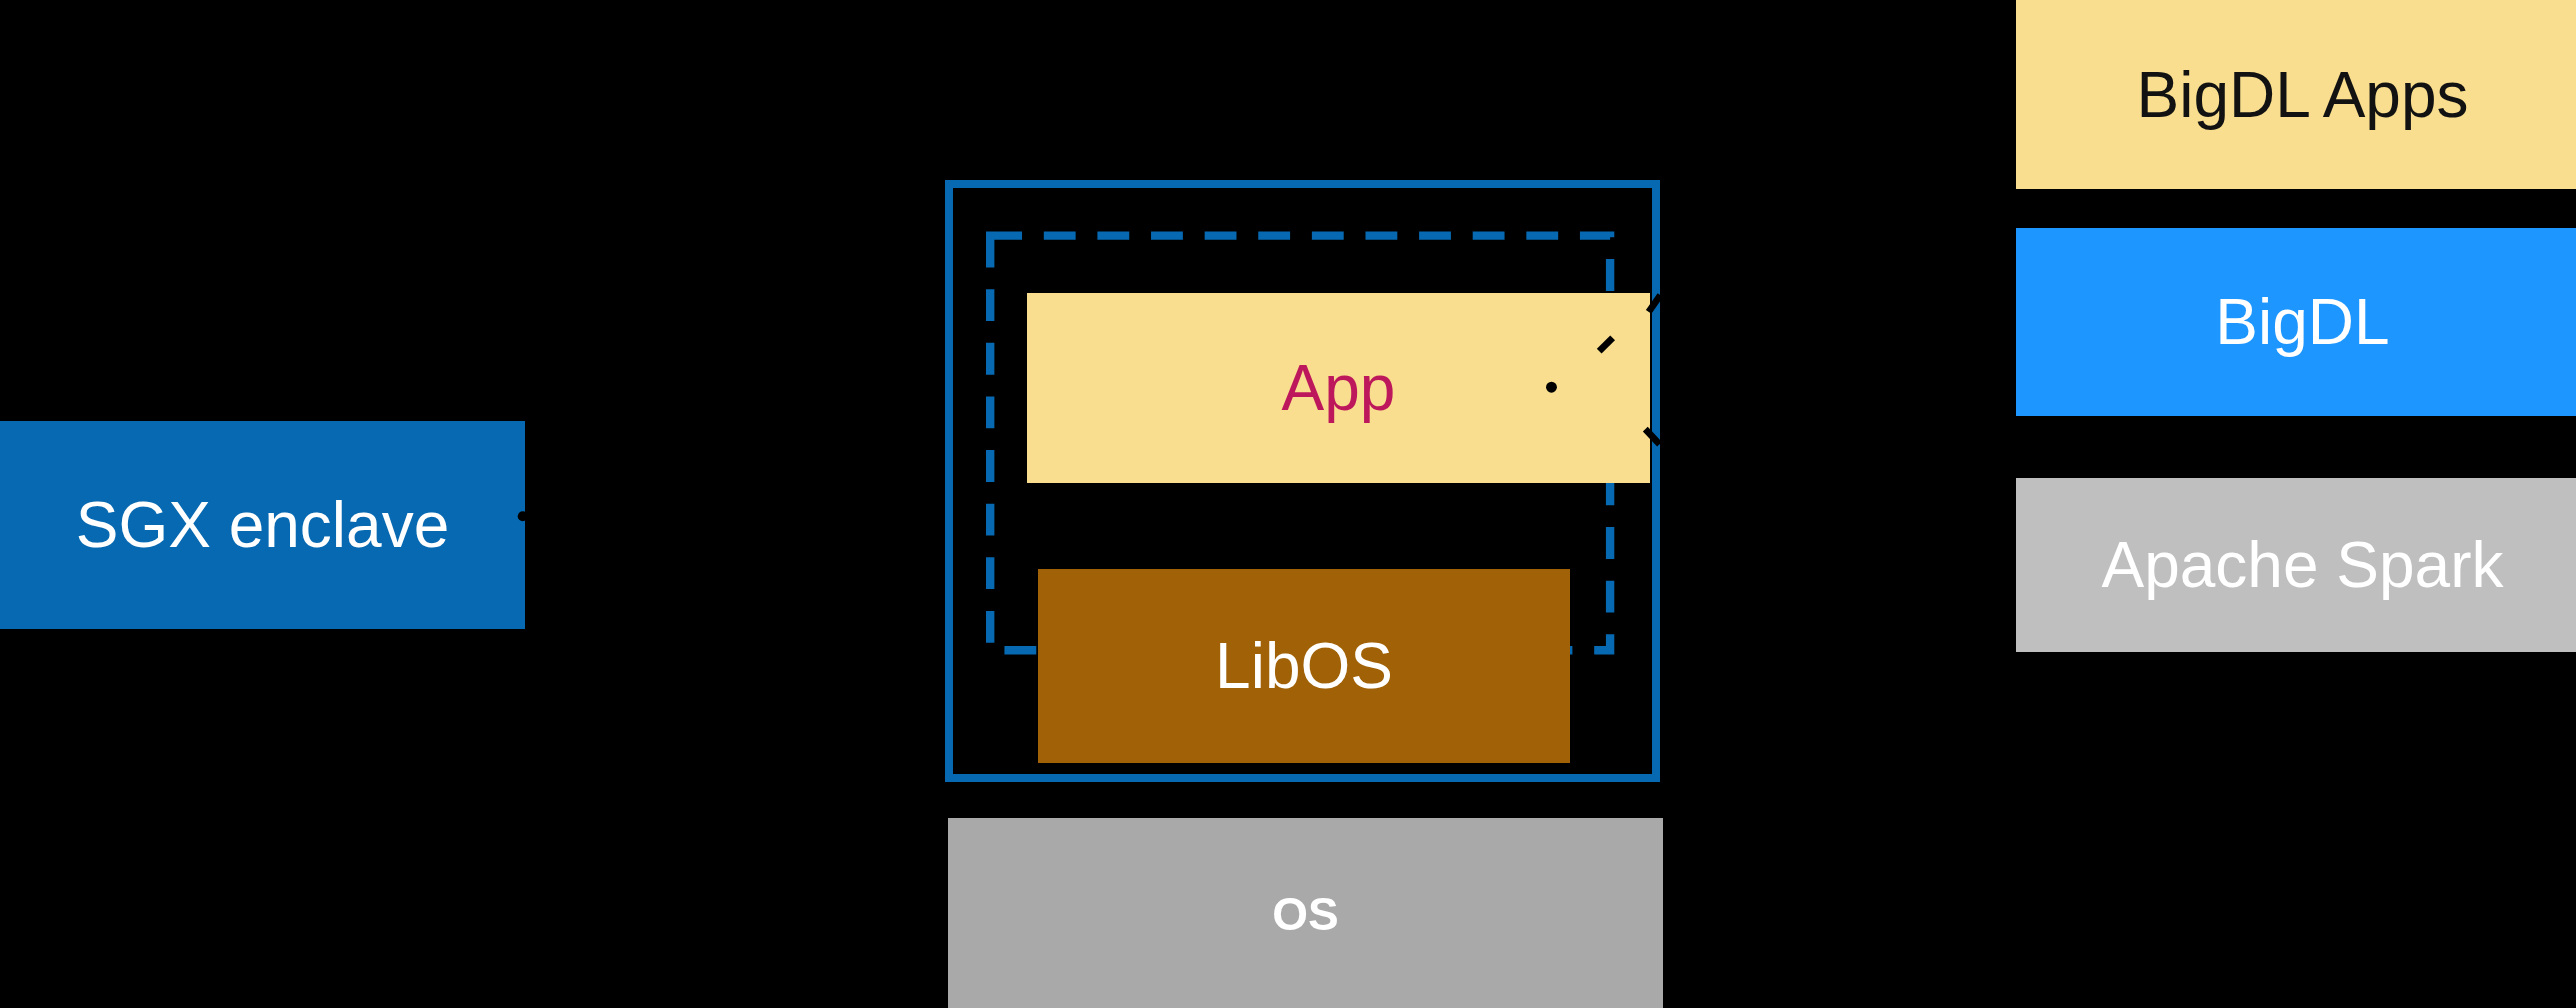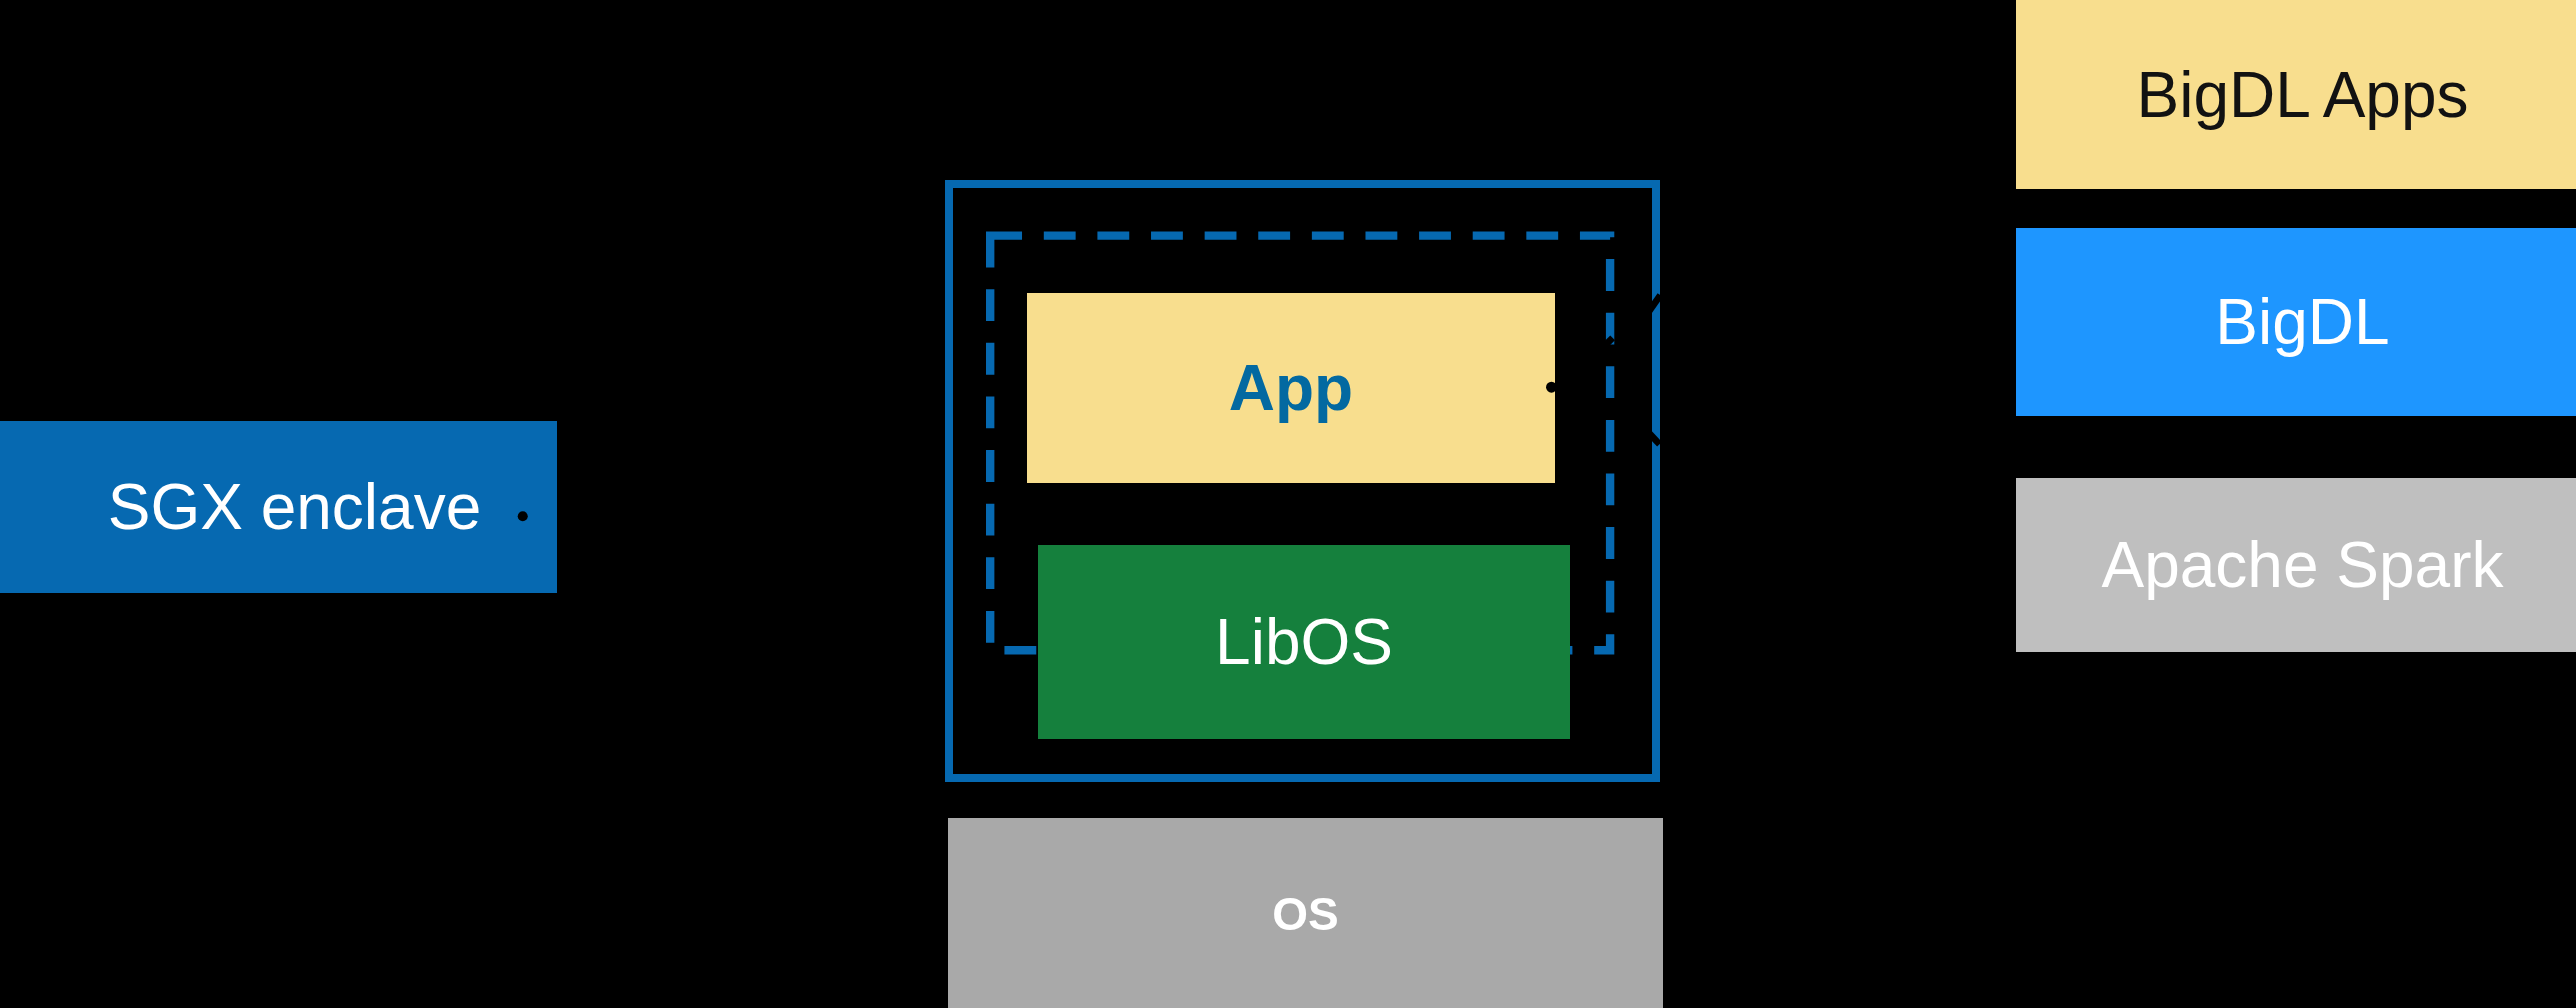--- a/index.html
+++ b/index.html
@@ -18,31 +18,31 @@
   .box {
     position: absolute;
     display: flex;
     align-items: center;
     justify-content: center;
     font-size: 64px;
     line-height: 1;
     white-space: nowrap;
   }
   
-  .sgx-box      { left: 0;      top: 421px; width: 525px; height: 172px; color: #fff; z-index: 2; padding-left: 32px; }
+  .sgx-box      { left: 0;      top: 421px; width: 525px; height: 208px; color: #fff; z-index: 2; }
   
   .enclave-outline {
     position: absolute;
     left: 945px; top: 180px; width: 715px; height: 602px;
     border-style: solid; border-width: 8.4px;
     box-sizing: border-box;
     z-index: 1;
   }
   
-  .app-box      { left: 1027px; top: 293px; width: 528px; height: 190px; color: #0369a1; z-index: 2; font-weight: bold; }
+  .app-box      { left: 1027px; top: 293px; width: 623px; height: 190px; color: #be185d; z-index: 2; }
   .libos-box    { left: 1038px; top: 545px; width: 532px; height: 194px; color: #fff; z-index: 3; }
   .os-box       { left: 948px; top: 818px; width: 715px; height: 191px; color: #fff; font-weight: bold; font-size: 46px; z-index: 2; }
   
   .user-apps-box{ left: 2016px; top: 0;     width: 573px; height: 189px; color: #121212; z-index: 2; }
   .bigdl-box    { left: 2016px; top: 228px; width: 573px; height: 188px; color: #fff; z-index: 2; }
   .spark-box    { left: 2016px; top: 478px; width: 573px; height: 174px; color: #fff; z-index: 2; }
 
   svg.layer { position: absolute; left: 0; top: 0; width: 2576px; height: 1009px; }
   svg.under { z-index: 1; }
   svg.over  { z-index: 6; pointer-events: none; }
@@ -59,21 +59,21 @@
   <div class="enclave-outline" style="border-color: rgb(6, 105, 177);"></div>
 
   <div class="box sgx-box" style="background: rgb(6, 105, 177);">
     <span>SGX enclave</span>
   </div>
 
   <div class="box app-box" style="background: rgb(248, 222, 142);">
     <span>App</span>
   </div>
 
-  <div class="box libos-box" style="background: #15803d;">
+  <div class="box libos-box" style="background: #a16207; margin-top: 24px;">
     <span>LibOS</span>
   </div>
 
   <div class="box os-box" style="background: rgb(169, 169, 169);">
     <span>OS</span>
   </div>
 
   <div class="box user-apps-box" style="background: rgb(248, 222, 142);">
     <span>BigDL Apps</span>
   </div>

